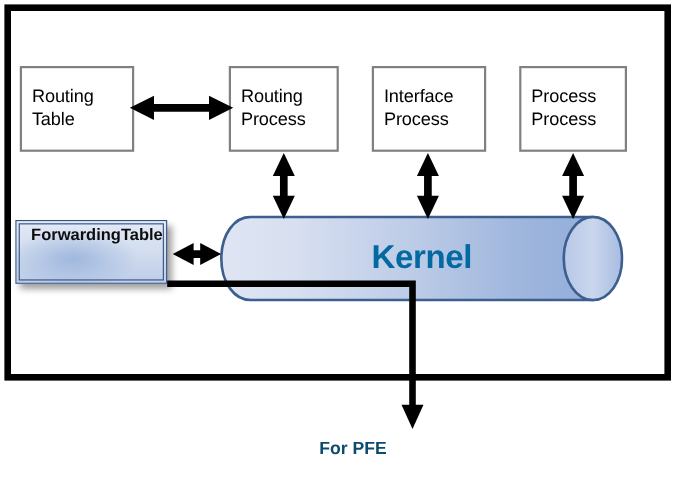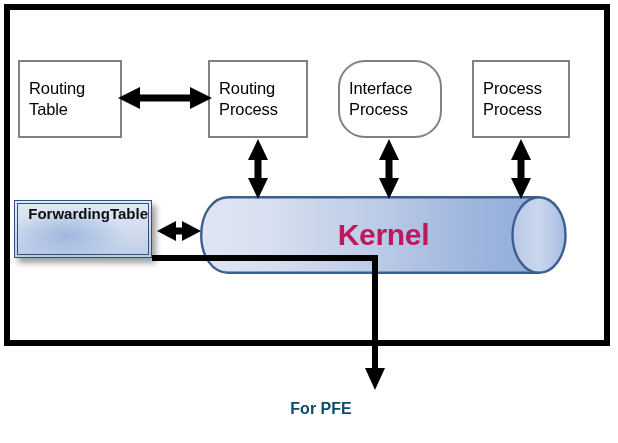--- a/index.html
+++ b/index.html
@@ -45,21 +45,21 @@
     padding-left: 9px;
     font-size: 16.5px;
     line-height: 1.30;
     color: #000000;
     letter-spacing: -0.1px;
   }
   .proc-box span { display: block; white-space: nowrap; }
 
   #box-routing-table   { left: 18px;  top: 60px; width: 104px; height: 78px; }
   #box-routing-process { left: 208px; top: 60px; width: 100px; height: 78px; }
-  #box-interface-process { left: 338px; top: 60px; width: 104px; height: 78px; border-radius: 27px; }
+  #box-interface-process { left: 338px; top: 60px; width: 104px; height: 78px; }
   #box-chassis-process { left: 472px; top: 60px; width: 98px;  height: 78px; }
 
   
   #box-forwarding-table {
     position: absolute;
     left: 14px;
     top: 200px;
     width: 138px;
     height: 58px;
     box-sizing: border-box;
@@ -100,21 +100,21 @@
     position: absolute;
     left: 200px;
     top: 196px;
     width: 367px;
     height: 78px;
     display: flex;
     align-items: center;
     justify-content: center;
     font-size: 30px;
     font-weight: bold;
-    color: #be185d;
+    color: #0369a1;
     letter-spacing: -0.3px;
     pointer-events: none;
   }
 
   
   #arrow-layer {
     position: absolute;
     left: 0; top: 0;
     width: 618px; height: 443px;
     pointer-events: none;

